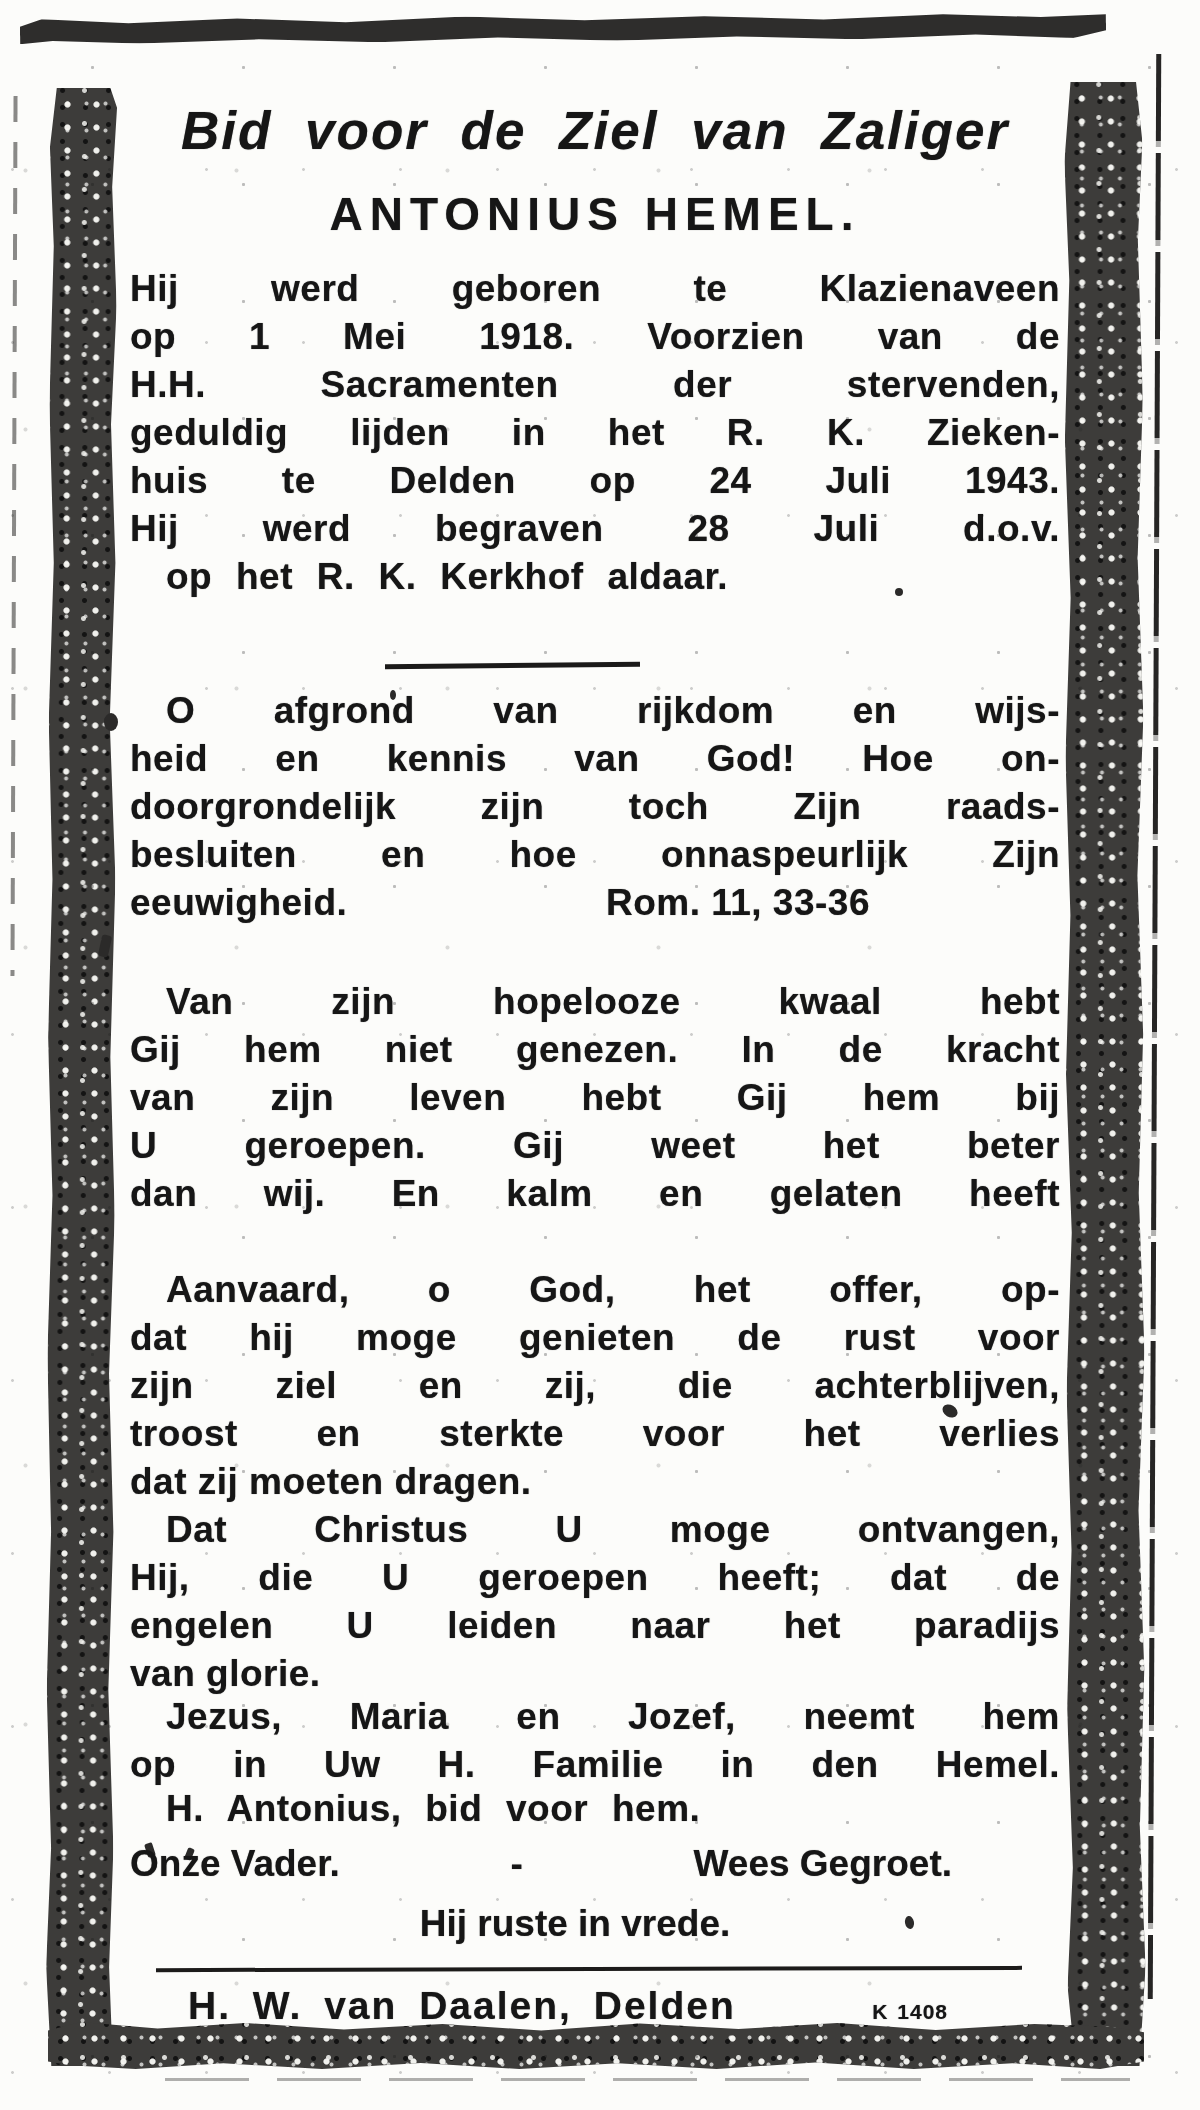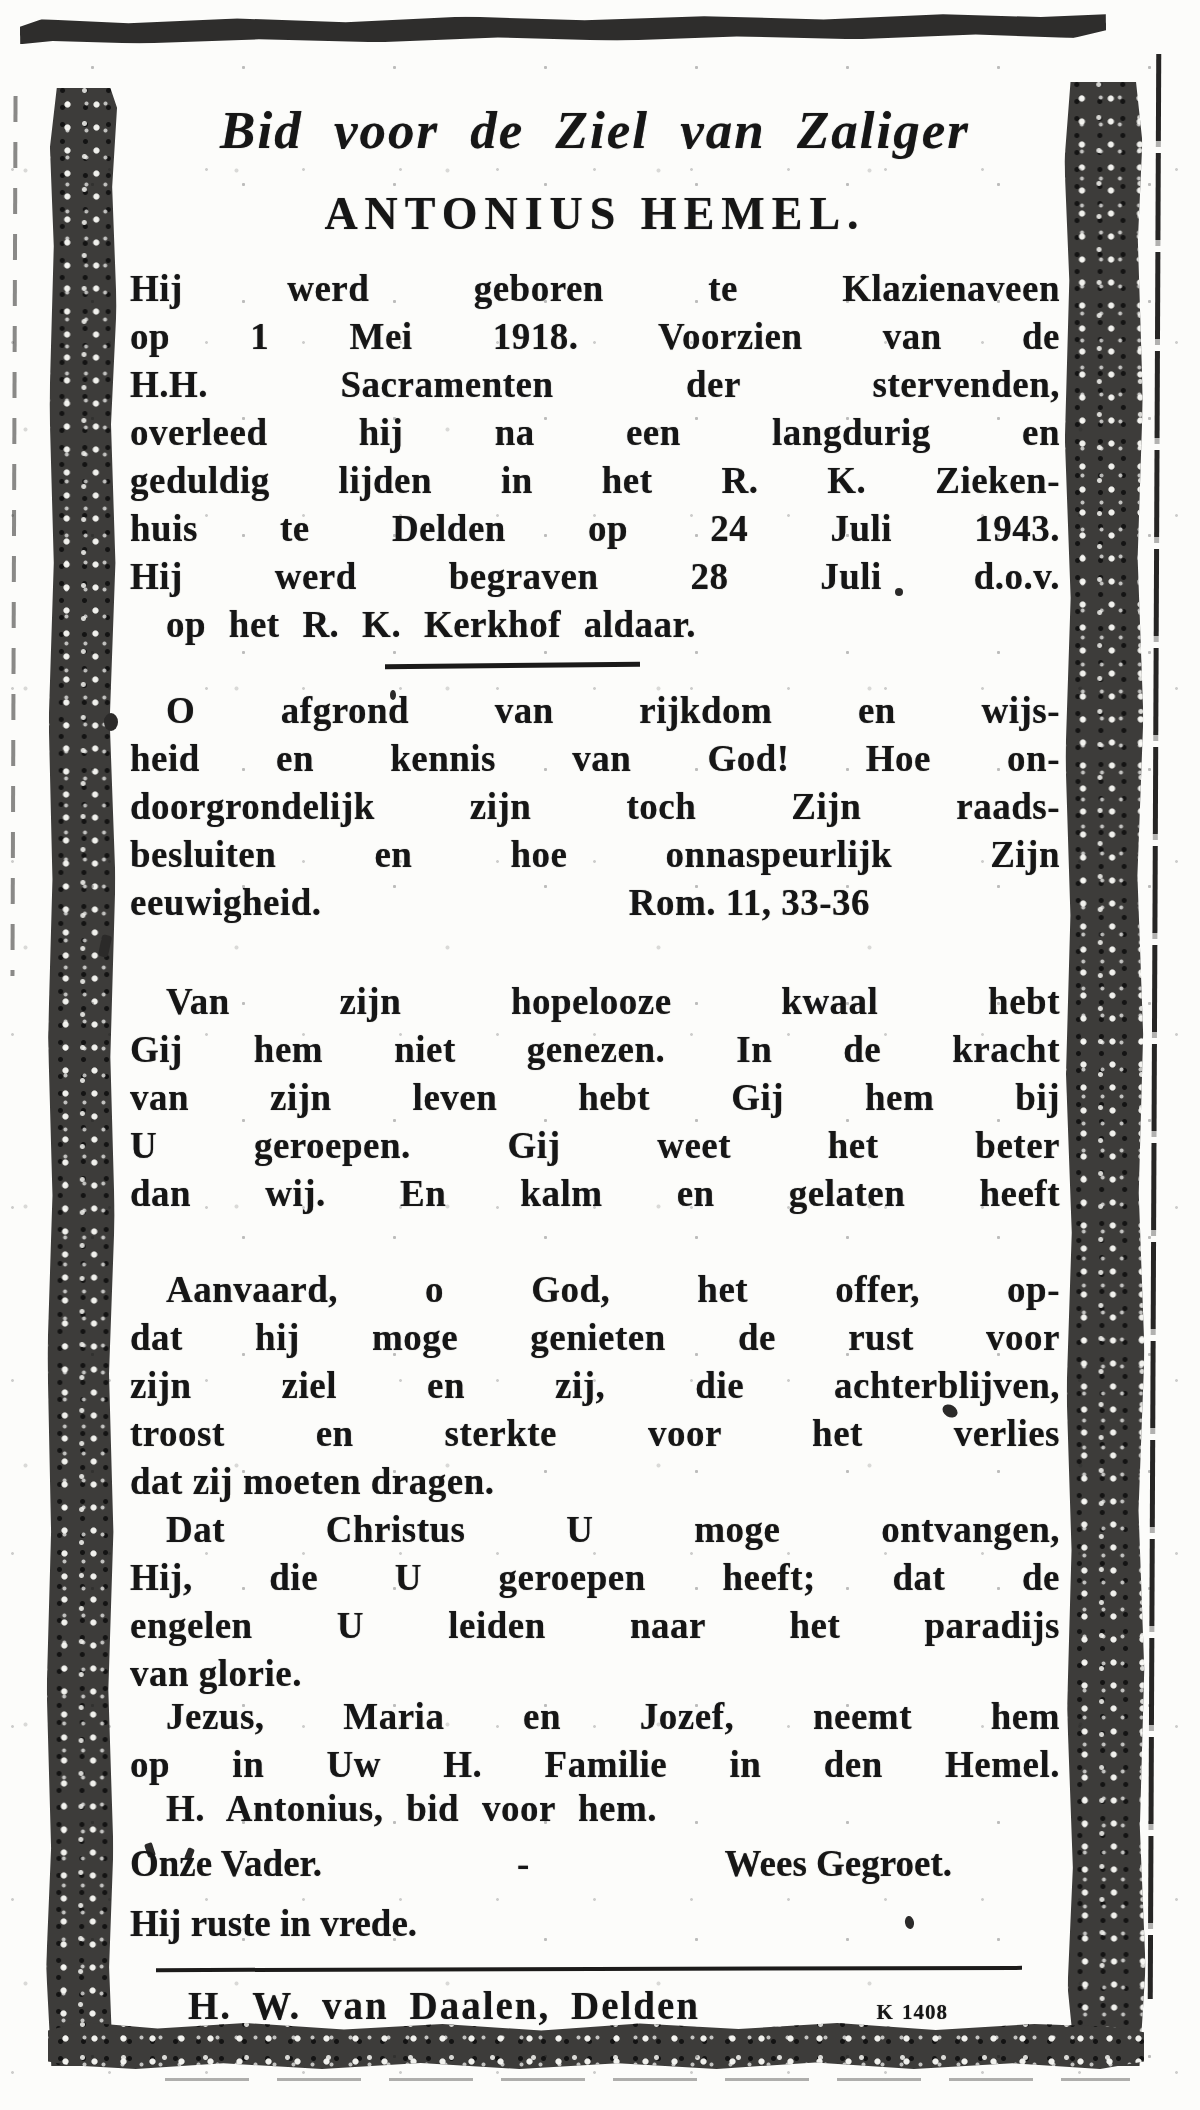--- a/index.html
+++ b/index.html
@@ -1,17 +1,17 @@
 <!DOCTYPE html>
 <html><head>
 <meta charset="utf-8">
 <style>
   html,body{margin:0;padding:0;background:#ffffff;}
   .page{position:relative;width:1200px;height:2110px;background:#fcfcfa;overflow:hidden;
-        font-family:Liberation Serif, serif;color:#161616;}
+        font-family:Liberation Sans, sans-serif;color:#161616;}
 
   
   .top-bar{position:absolute;left:20px;top:16px;width:1086px;height:25px;background:#2e2d2c;
            transform:rotate(-0.35deg);
            clip-path:polygon(0 30%,2% 0,10% 18%,20% 2%,30% 20%,41% 0,52% 18%,63% 4%,74% 20%,85% 2%,94% 16%,100% 6%,100% 70%,97% 100%,88% 84%,77% 100%,66% 86%,55% 100%,44% 84%,33% 100%,22% 86%,11% 100%,3% 88%,0 100%);}
   .band{position:absolute;background-color:#3d3c3a;
         background-image:
           radial-gradient(circle, rgba(250,250,246,.95) 2.6px, transparent 3.6px),
           radial-gradient(circle, rgba(246,246,242,.85) 2px, transparent 3px),
           radial-gradient(circle, rgba(252,252,250,.7) 1.6px, transparent 2.4px),
@@ -49,21 +49,21 @@
   .para .line{text-align:justify;text-align-last:justify;text-justify:inter-word;height:48px;overflow:visible;}
   .para .line.noj{text-align-last:left;}
   .para .line.indent{text-indent:36px;}
   .para .line.spread{word-spacing:13px;}
   .p1{top:170px;} .p2{top:592px;} .p3{top:883px;} .p4{top:1171px;} .p5{top:1411px;}
   .p6{top:1598px;} .p7{top:1690px;}
   .divider{top:568px;left:255px!important;width:255px!important;height:5px;background:#1b1a19;transform:rotate(-0.6deg);}
   .split{display:flex;justify-content:space-between;padding-right:190px;box-sizing:border-box;text-align-last:auto;}
   .closing{top:1745px;display:flex;justify-content:space-between;box-sizing:border-box;
            padding-right:108px;font-size:37px;font-weight:700;line-height:48px;}
-  .rest{top:1805px;text-align:left;font-size:37px;font-weight:700;line-height:48px;padding-right:40px;box-sizing:border-box;}
+  .rest{top:1805px;text-align:center;font-size:37px;font-weight:700;line-height:48px;padding-right:40px;box-sizing:border-box;}
   .footer-rule{top:1872px;left:26px!important;width:866px!important;height:4px;background:#1c1b1a;transform:rotate(-0.15deg);}
   .footer{top:1888px;display:flex;align-items:baseline;box-sizing:border-box;
           padding-left:58px;padding-right:112px;font-size:39px;font-weight:700;line-height:46px;
           letter-spacing:2px;word-spacing:9px;}
   .footer .code{margin-left:auto;font-size:21px;letter-spacing:1px;word-spacing:2px;font-weight:700;}
   .ink{text-shadow:0 0 1px rgba(20,20,20,.55);}
 </style>
 </head>
 <body>
 
@@ -78,21 +78,20 @@
   <div class="bottom-line"></div>
 
   <div class="content ink">
     <div class="title">Bid voor de Ziel van Zaliger</div>
     <div class="name">ANTONIUS HEMEL.</div>
 
     <div class="para p1">
       <div class="line">Hij werd geboren te Klazienaveen</div>
       <div class="line">op 1 Mei 1918. Voorzien van de</div>
       <div class="line">H.H. Sacramenten der stervenden,</div>
-      <div class="line">overleed hij na een langdurig en</div>
       <div class="line">geduldig lijden in het R. K. Zieken-</div>
       <div class="line">huis te Delden op 24 Juli 1943.</div>
       <div class="line">Hij werd begraven 28 Juli d.o.v.</div>
       <div class="line noj indent spread">op het R. K. Kerkhof aldaar.</div>
     </div>
 
     <div class="divider"></div>
 
     <div class="para p2">
       <div class="line indent">O afgrond van rijkdom en wijs-</div>

